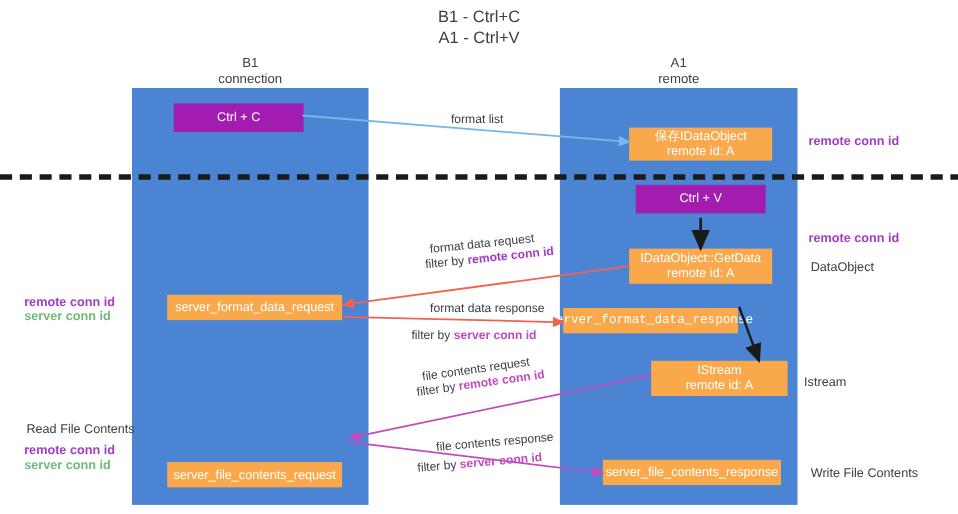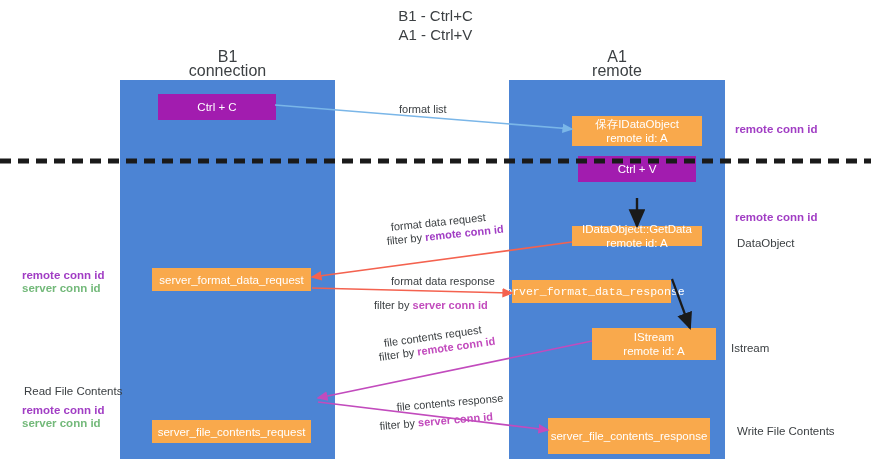--- a/index.html
+++ b/index.html
@@ -15,21 +15,21 @@
   .abs{position:absolute;}
 
   
   .title{
     left:0;top:6px;width:871px;text-align:center;
     font-size:15px;line-height:19px;color:#3c4043;
   }
 
   
   .lane-head{
-    text-align:center;font-size:16px;line-height:14px;color:#3c4043;
+    text-align:center;font-size:12px;line-height:14px;color:#3c4043;
   }
 
   
   .lane{background:#4c84d4;}
   .lane-b1{left:120px;top:80px;width:215px;height:379px;}
   .lane-a1{left:509px;top:80px;width:216px;height:379px;}
 
   
   .node{
     box-sizing:border-box;
@@ -115,25 +115,25 @@
 
     <div class="abs node green" style="left:158px;top:94px;width:118px;height:26px;">
       <span>Ctrl + C</span>
     </div>
 
     <div class="abs node orange" style="left:572px;top:116px;width:130px;height:30px;flex-direction:column;">
       <span>保存IDataObject</span>
       <span>remote id: A</span>
     </div>
 
-    <div class="abs node green" style="left:578px;top:156px;width:118px;height:26px;justify-content:center;">
+    <div class="abs node green" style="left:578px;top:168px;width:118px;height:26px;justify-content:center;">
       <span>Ctrl + V</span>
     </div>
 
-    <div class="abs node orange" style="left:572px;top:226px;width:130px;height:20px;flex-direction:column;">
+    <div class="abs node orange" style="left:572px;top:226px;width:130px;height:32px;flex-direction:column;">
       <span>IDataObject::GetData</span>
       <span>remote id: A</span>
     </div>
 
     <div class="abs node orange" style="left:152px;top:268px;width:159px;height:23px;">
       <span>server_format_data_request</span>
     </div>
 
     <div class="abs node orange" style="left:512px;top:280px;width:159px;height:23px;font-family:Liberation Mono, monospace;">
       <span>server_format_data_response</span>
@@ -141,25 +141,25 @@
 
     <div class="abs node orange" style="left:592px;top:328px;width:124px;height:32px;flex-direction:column;">
       <span>IStream</span>
       <span>remote id: A</span>
     </div>
 
     <div class="abs node orange" style="left:152px;top:384px;width:159px;height:23px;margin-top:36px;">
       <span>server_file_contents_request</span>
     </div>
 
-    <div class="abs node orange" style="left:548px;top:418px;width:162px;height:36px;">
+    <div class="abs node orange" style="left:548px;top:418px;width:162px;height:23px;">
       <span>server_file_contents_response</span>
     </div>
 
-    <div class="abs cap" style="left:399px;top:102px;">format list</div>
+    <div class="abs cap" style="left:410px;top:102px;">format list</div>
 
     <div class="abs cap" style="left:390px;top:220px;transform:rotate(-6deg);transform-origin:left top;">format data request</div>
     <div class="abs cap" style="left:386px;top:234px;transform:rotate(-6deg);transform-origin:left top;">
       <span>filter by </span><span class="hl-purple">remote conn id</span>
     </div>
 
     <div class="abs cap" style="left:391px;top:274px;">format data response</div>
     <div class="abs cap" style="left:374px;top:298px;">
       <span>filter by </span><span class="hl-magenta">server conn id</span>
     </div>

